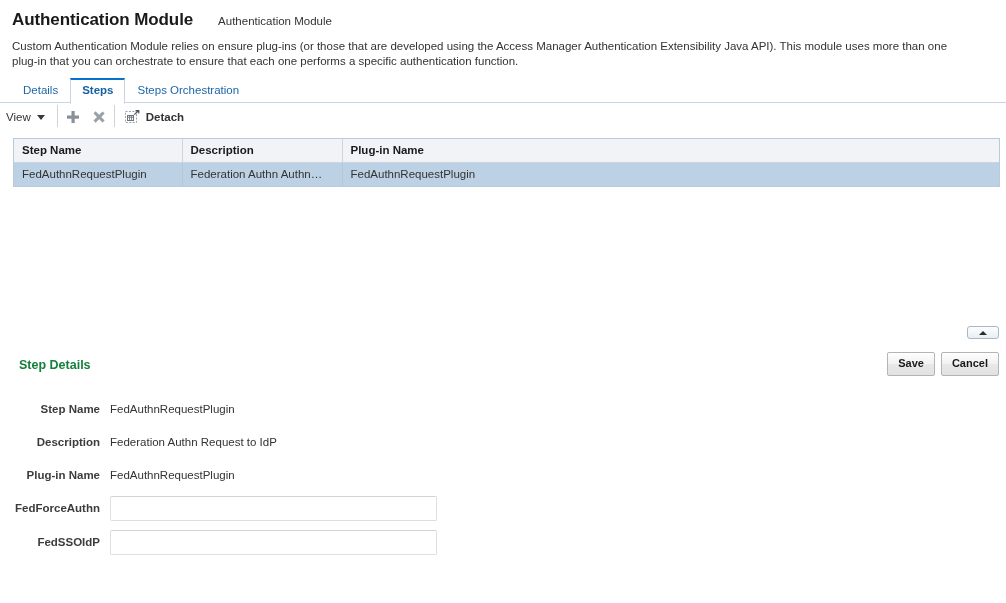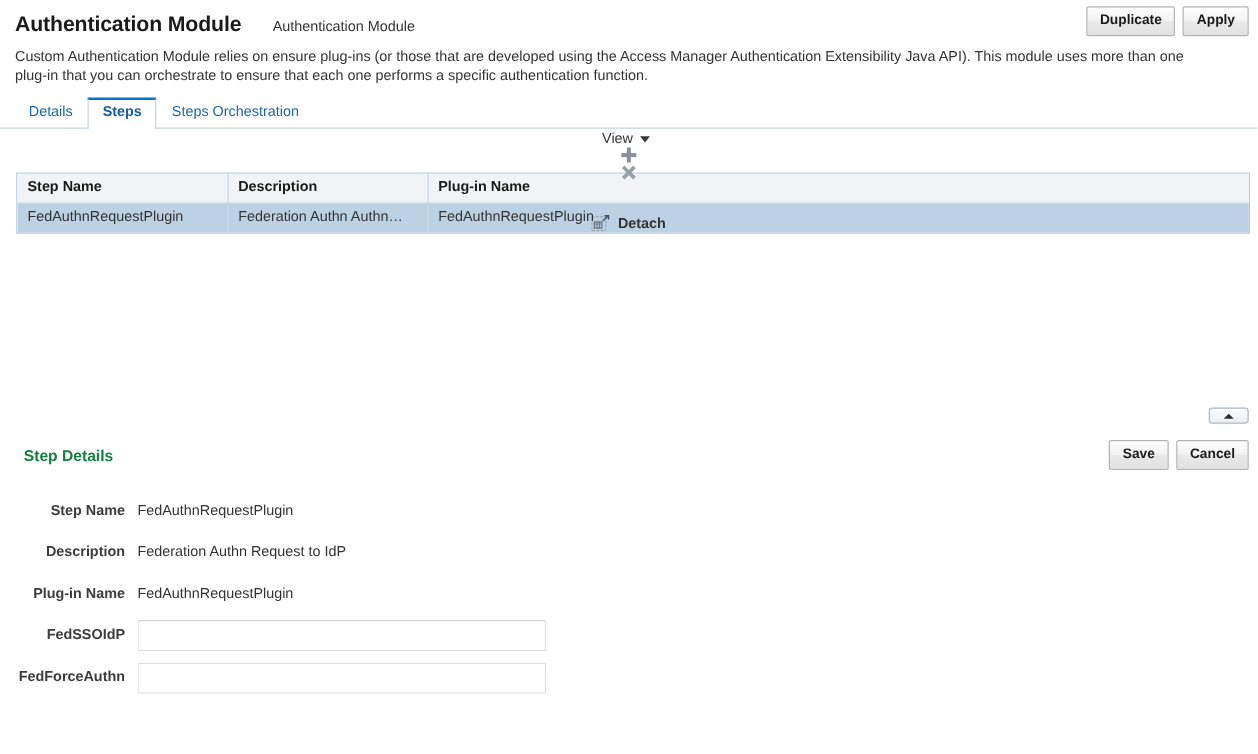--- a/index.html
+++ b/index.html
@@ -111,25 +111,24 @@
     border: 1px solid #c8d4e0;
     border-top: 2px solid #0572ce;
     border-bottom: 1px solid #ffffff;
     margin-bottom: -1px;
     padding-top: 4px;
   }
 
   
   .toolbar {
     display: flex;
-    align-items: center;
+    align-items: flex-start;
     height: 30px;
     padding-left: 0;
     margin-top: 2px;
-    flex-direction: column;
   }
   .tb-item {
     display: flex;
     align-items: center;
     height: 24px;
     cursor: pointer;
     color: #333;
     font-size: 11.5px;
     padding: 0 8px;
   }
@@ -147,21 +146,21 @@
     margin: 0 2px;
   }
   .tb-icon {
     width: 26px;
     height: 24px;
     display: flex;
     align-items: center;
     justify-content: center;
     cursor: pointer;
   }
-  .tb-detach { gap: 6px; font-weight: bold; padding-left: 8px; margin-top: 27px; }
+  .tb-detach { gap: 6px; font-weight: bold; padding-left: 8px; }
 
   
   .table-wrap {
     margin: 3px 0 0 13px;
     width: 987px;
     border: 1px solid #b8cbdd;
     box-sizing: border-box;
     background: #fff;
   }
   table.grid {
@@ -283,24 +282,20 @@
     outline: none;
   }
 </style>
 </head>
 <body>
 
 <div class="page-header">
   <div class="title-row">
     <span class="page-title">Authentication Module</span>
     <span class="page-subtitle">Authentication Module</span>
-  </div>
-  <div class="header-buttons">
-    <button class="adf-button">Duplicate</button>
-    <button class="adf-button">Apply</button>
   </div>
 </div>
 
 <div class="description">Custom Authentication Module relies on ensure plug-ins (or those that are developed using the Access Manager Authentication Extensibility Java API). This module uses more than one plug-in that you can orchestrate to ensure that each one performs a specific authentication function.</div>
 
 <div class="tabs-wrap">
   <div class="tabs">
     <div class="tab">Details</div>
     <div class="tab active">Steps</div>
     <div class="tab">Steps Orchestration</div>
@@ -385,23 +380,23 @@
     <div class="form-label">Description</div>
     <div class="form-value">Federation Authn Request to IdP</div>
   </div>
 
   <div class="form-row">
     <div class="form-label">Plug-in Name</div>
     <div class="form-value">FedAuthnRequestPlugin</div>
   </div>
 
   <div class="form-row field-row">
+    <div class="form-label">FedForceAuthn</div>
+    <input class="form-input" type="text" value="" style="">
+  </div>
+
+  <div class="form-row field-row">
     <div class="form-label">FedSSOIdP</div>
     <input class="form-input" type="text" value="" style="">
   </div>
 
-  <div class="form-row field-row">
-    <div class="form-label">FedForceAuthn</div>
-    <input class="form-input" type="text" value="" style="">
-  </div>
-
 
 </div>
 
 </body></html>

